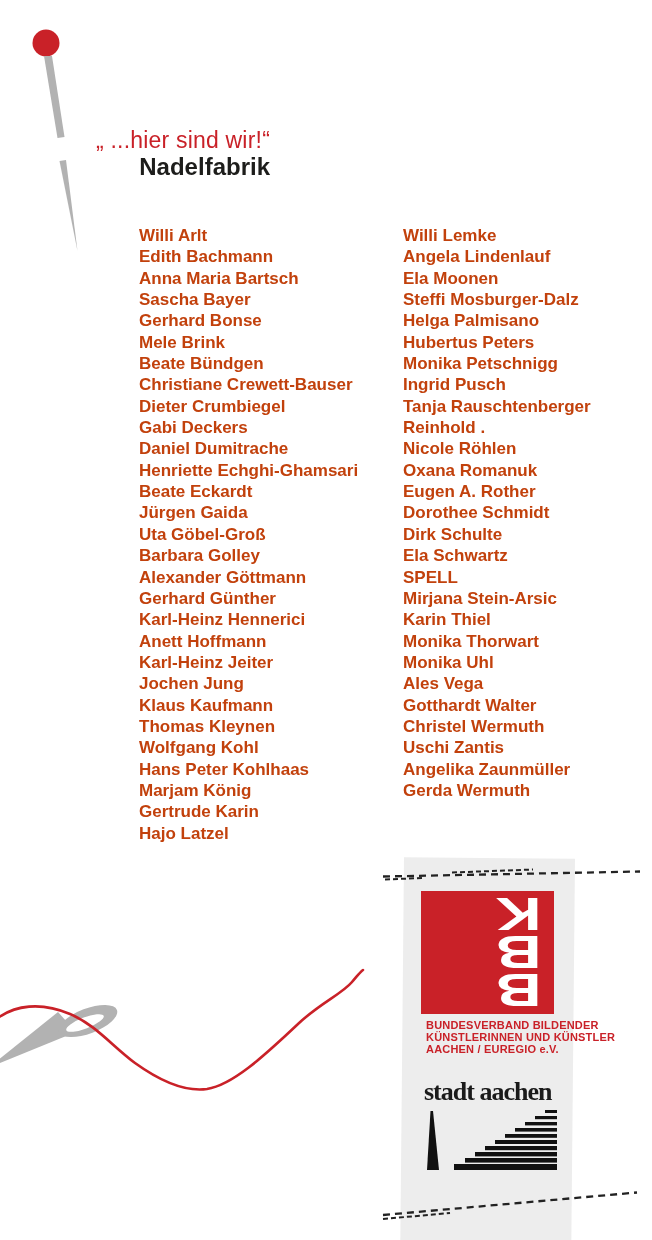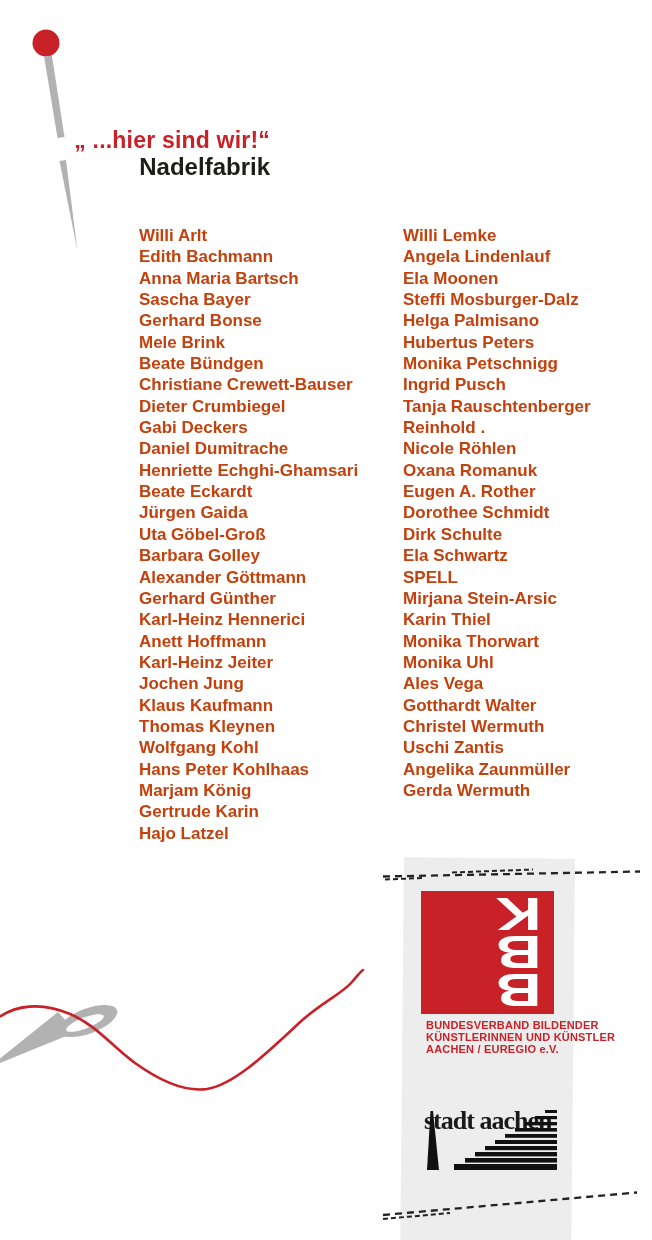--- a/index.html
+++ b/index.html
@@ -17,21 +17,21 @@
   
   #title-block{
     position:absolute;
     right:382px;  
     top:127px;
     text-align:right;
     white-space:nowrap;
   }
   #tagline{
     font-size:23px;
-    font-weight:bold;
+    font-weight:normal;
     color:#c92128;
     line-height:26px;
     letter-spacing:0.2px;
   }
   #main-title{
     font-size:24px;
     font-weight:bold;
     color:#1d1d1b;
     line-height:27px;
   }
@@ -95,21 +95,20 @@
   
   #stadt-wordmark{
     position:absolute;
     left:424px;top:1077px;
     font-family:"Liberation Serif", serif;
     font-weight:bold;
     font-size:26px;
     color:#1a1a1a;
     letter-spacing:-1px;
     white-space:nowrap;
-    margin-top:29px;
   }
 
   svg{display:block;}
 </style>
 </head>
 <body>
 
 <div id="page">
 
   <svg class="abs" style="left:0;top:0;" width="200" height="270" viewBox="0 0 200 270">

